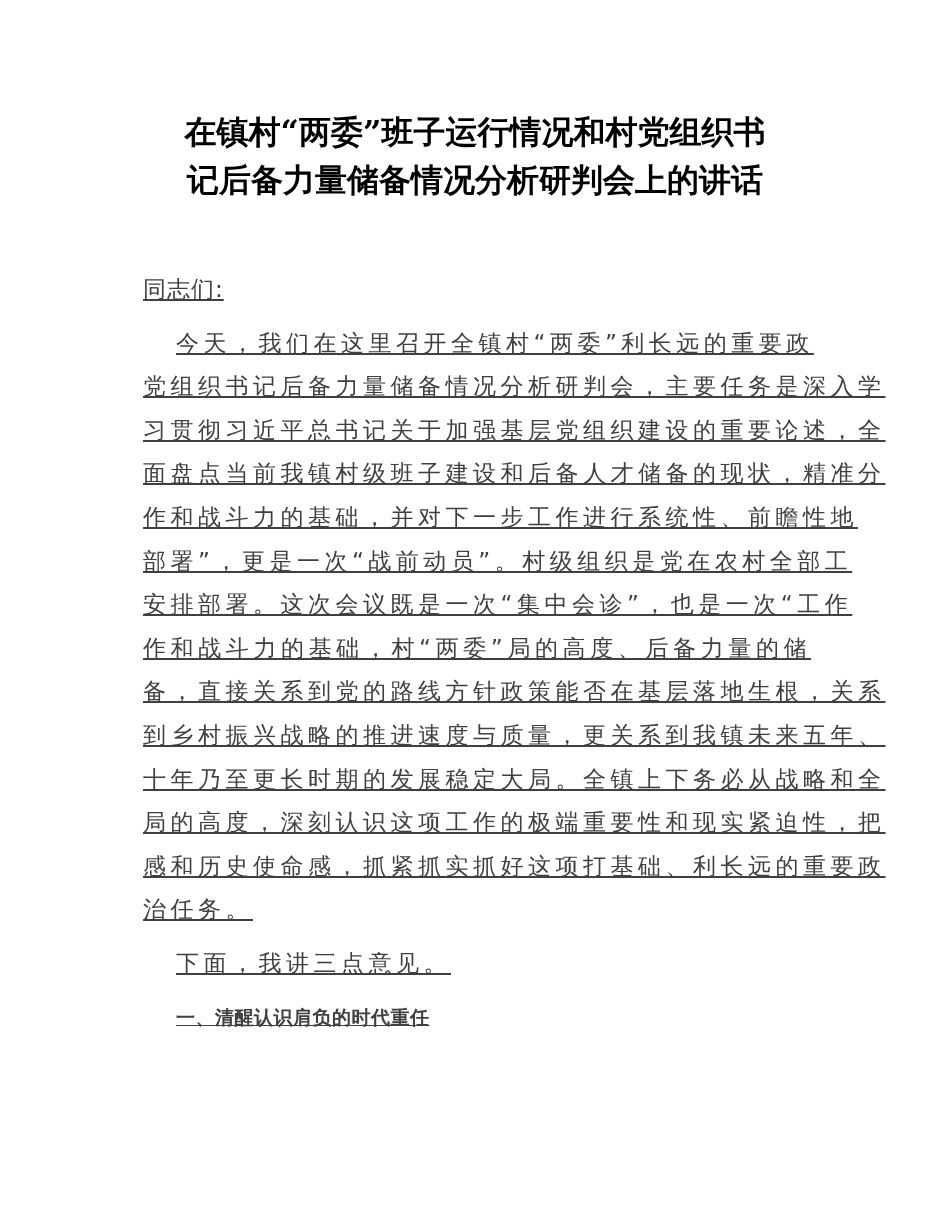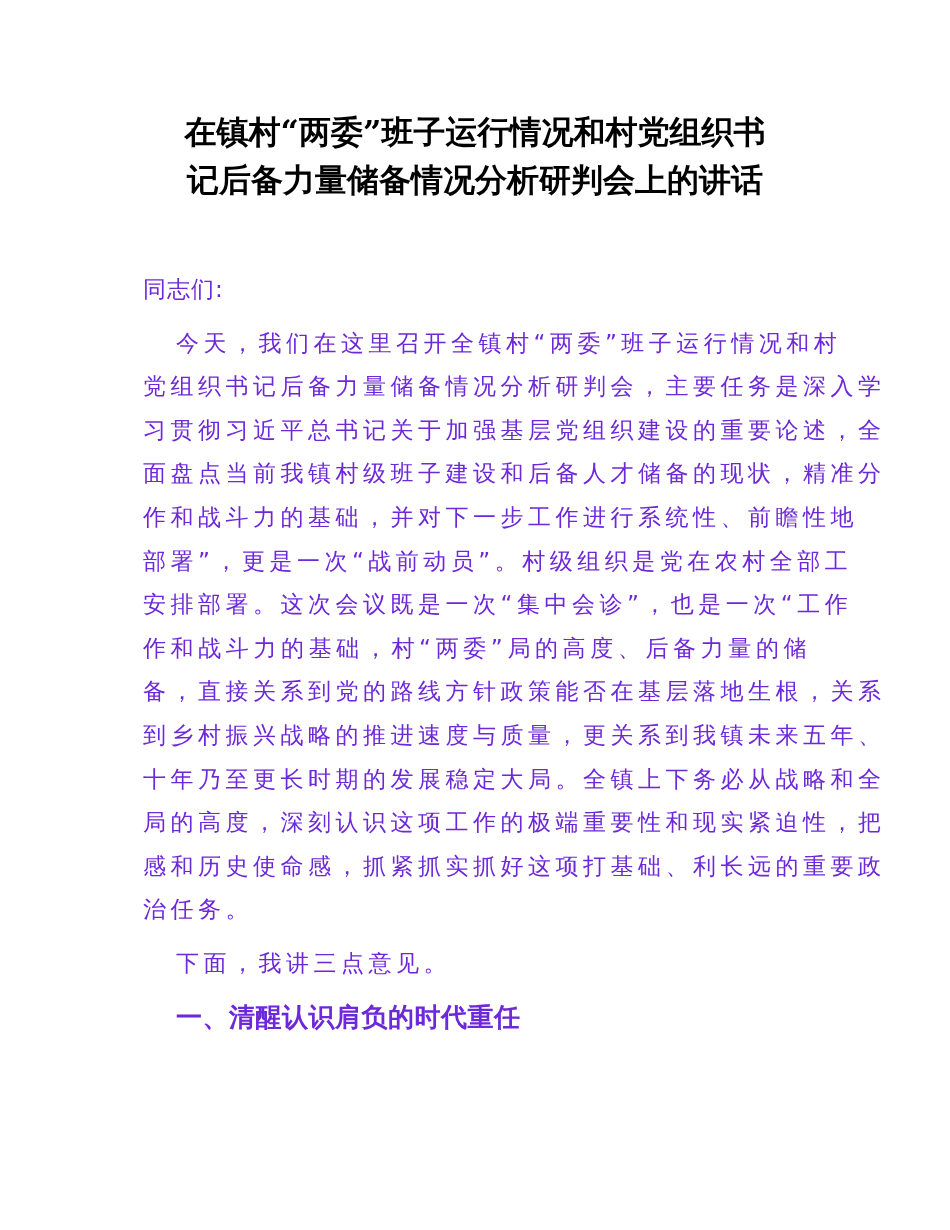--- a/index.html
+++ b/index.html
@@ -41,21 +41,22 @@
     .body {
       position: absolute;
       left: 143px;
       top: 268px;
       width: 668px;
       font-family: "DejaVu Sans", "Liberation Sans", sans-serif;
       font-size: 23px;
       line-height: 43.6px;
       letter-spacing: 4.5px;
       text-align: justify;
-      color: #6d28d9;
+      color: #404040;
+      text-decoration: underline;
     }
     .line {
       display: block;
       white-space: nowrap;
       height: 43.6px;
       text-align-last: justify;
       text-align: justify;
     }
     .line.last {
       text-align-last: left;
@@ -72,38 +73,38 @@
     }
     .indent {
       padding-left: 33px;
     }
     .heading {
       display: block;
       height: 43.6px;
       padding-left: 33px;
       font-weight: bold;
       letter-spacing: 0.5px;
-      font-size: 26px;
+      font-size: 19px;
     }
   </style>
 </head>
 <body>
 
 <div class="page">
 
   <div class="title">
     <span class="title-line">在镇村“两委”班子运行情况和村党组织书</span>
     <span class="title-line">记后备力量储备情况分析研判会上的讲话</span>
   </div>
 
   <div class="body">
     <span class="salutation">同志们:</span>
 
     <div class="para">
-      <span class="line indent">今天，我们在这里召开全镇村“两委”班子运行情况和村</span>
+      <span class="line indent">今天，我们在这里召开全镇村“两委”利长远的重要政</span>
       <span class="line">党组织书记后备力量储备情况分析研判会，主要任务是深入学</span>
       <span class="line">习贯彻习近平总书记关于加强基层党组织建设的重要论述，全</span>
       <span class="line">面盘点当前我镇村级班子建设和后备人才储备的现状，精准分</span>
       <span class="line">作和战斗力的基础，并对下一步工作进行系统性、前瞻性地</span>
       <span class="line">部署”，更是一次“战前动员”。村级组织是党在农村全部工</span>
       <span class="line">安排部署。这次会议既是一次“集中会诊”，也是一次“工作</span>
       <span class="line">作和战斗力的基础，村“两委”局的高度、后备力量的储</span>
       <span class="line">备，直接关系到党的路线方针政策能否在基层落地生根，关系</span>
       <span class="line">到乡村振兴战略的推进速度与质量，更关系到我镇未来五年、</span>
       <span class="line">十年乃至更长时期的发展稳定大局。全镇上下务必从战略和全</span>

